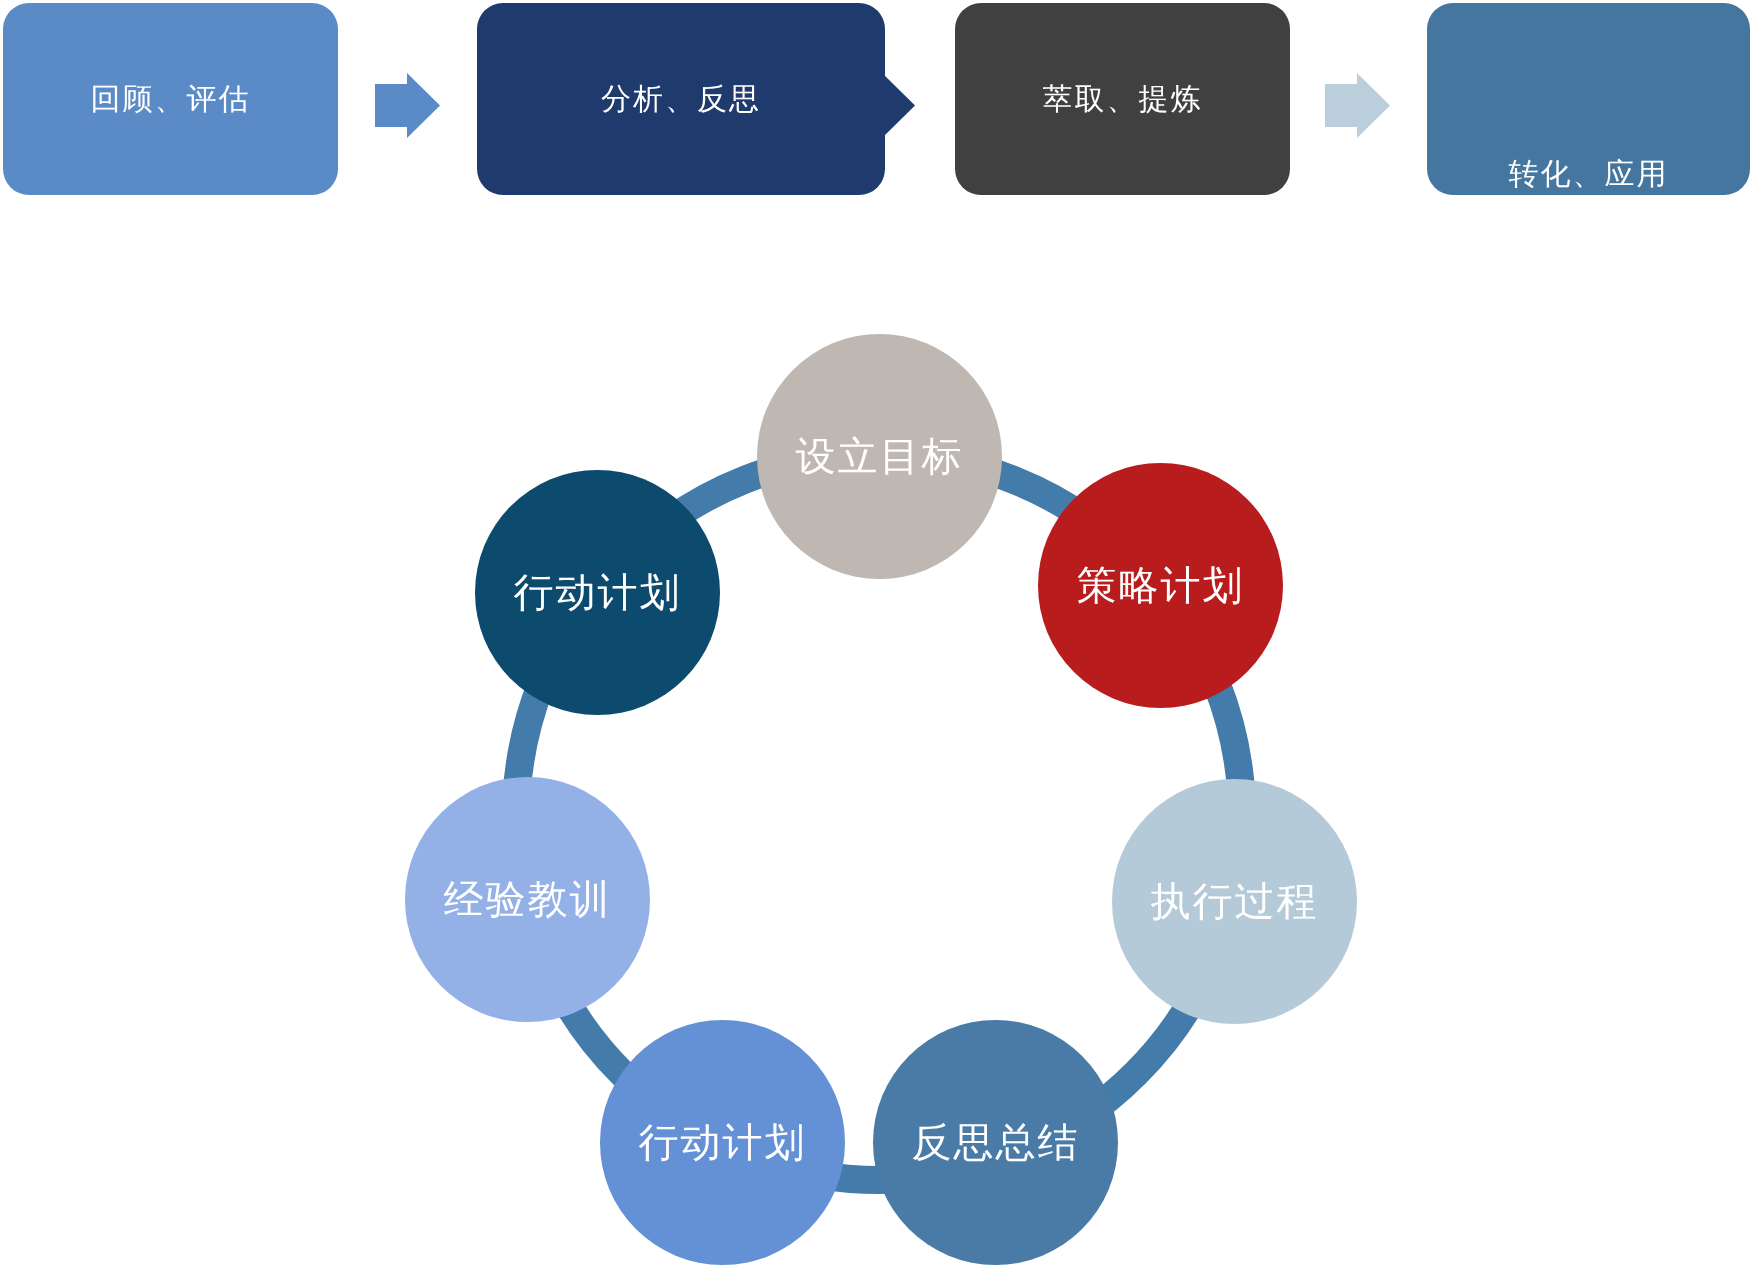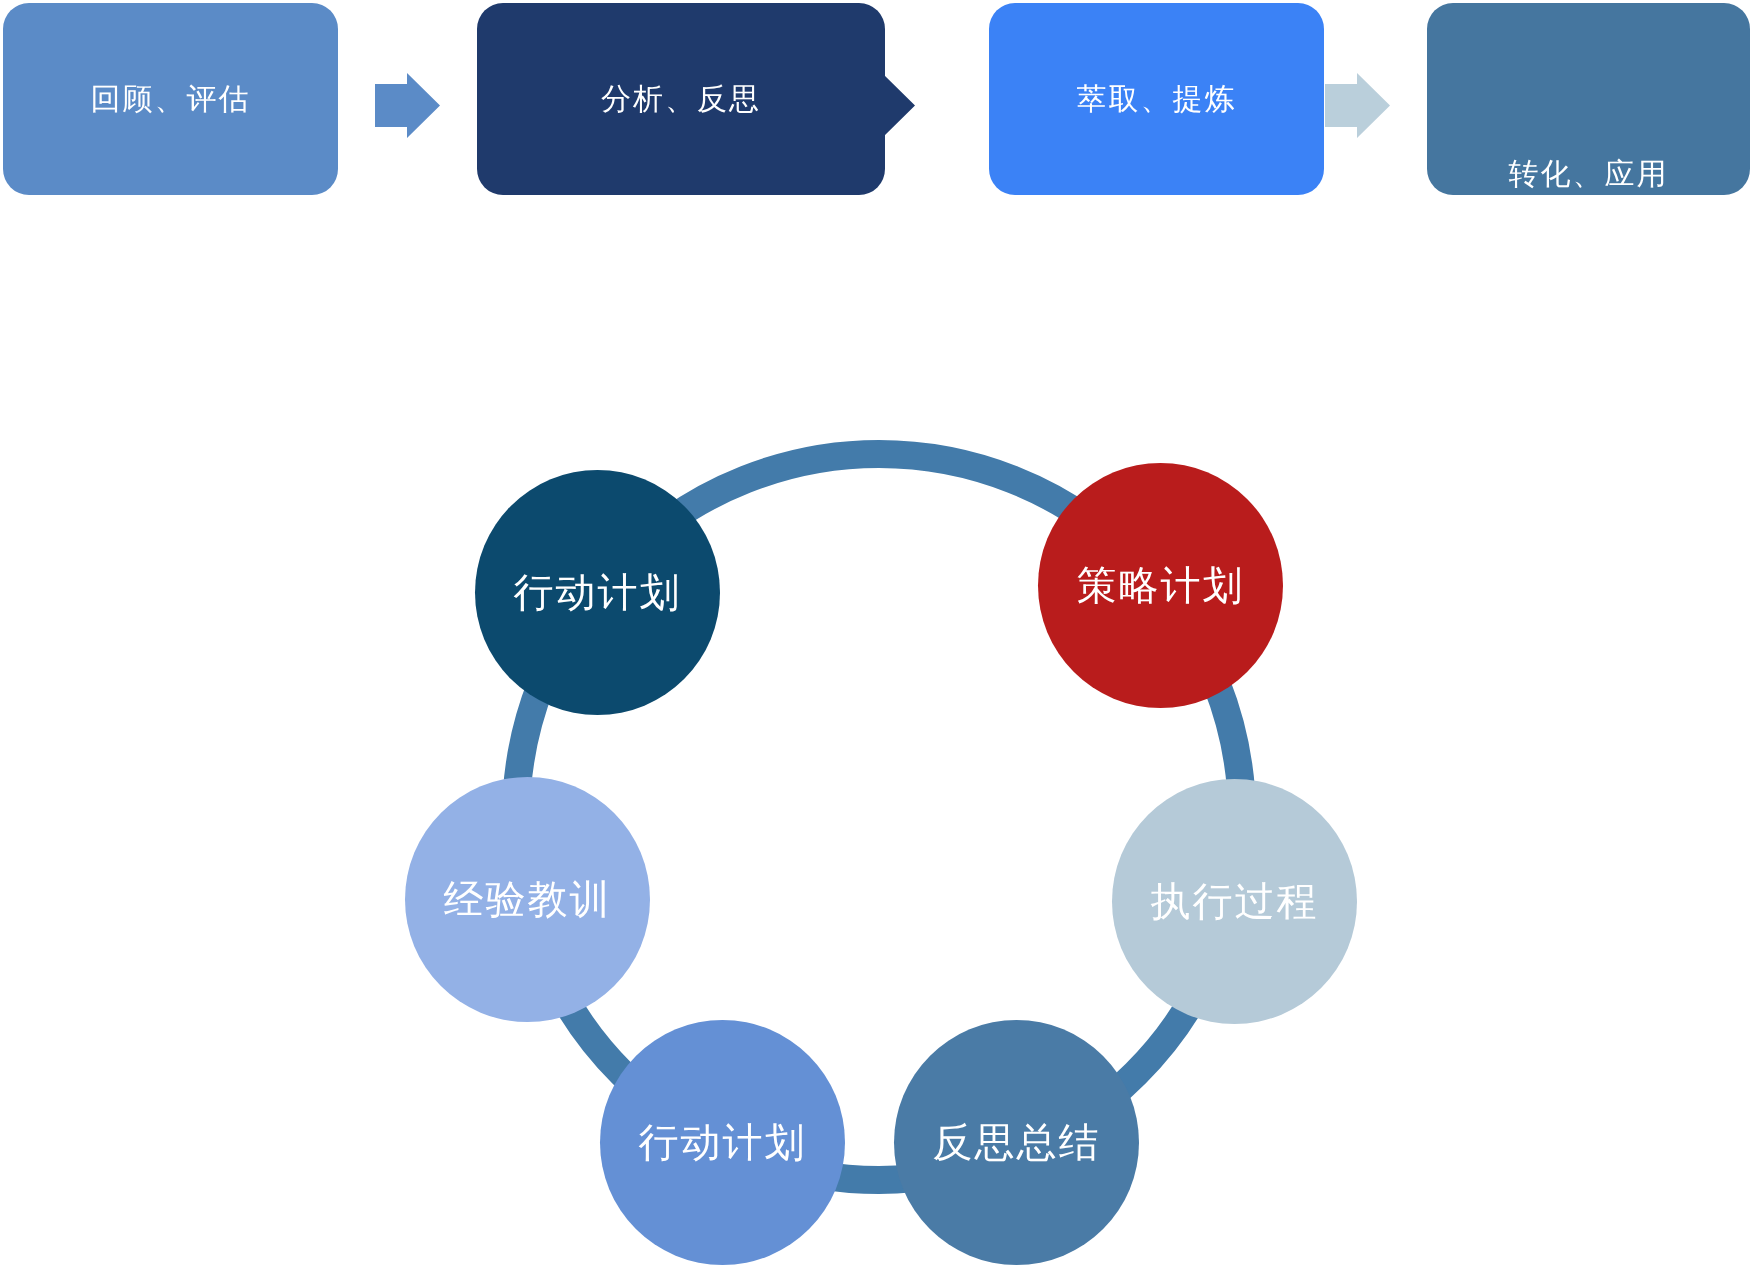--- a/index.html
+++ b/index.html
@@ -65,21 +65,21 @@
     font-size: 40px;
     letter-spacing: 2px;
     display: flex;
     align-items: center;
     justify-content: center;
     white-space: nowrap;
   }
   .node-0 { left: 757px;  top: 334px;  }
   .node-1 { left: 1038px; top: 463px;  }
   .node-2 { left: 1112px; top: 779px;  }
-  .node-3 { left: 894px;  top: 1020px; font-family: Liberation Serif, serif; }
+  .node-3 { left: 873px;  top: 1020px; font-family: Liberation Serif, serif; }
   .node-4 { left: 600px;  top: 1020px; }
   .node-5 { left: 405px;  top: 777px;  }
   .node-6 { left: 475px;  top: 470px;  }
 </style>
 </head>
 <body>
 
 <div class="canvas">
 
   <div class="flow-step step-0" style="background: rgb(91, 139, 199);">
@@ -87,32 +87,35 @@
   </div>
   <svg class="flow-arrow arrow-0" viewBox="0 0 65 65">
     <polygon points="0,11 32,11 32,0 65,32.5 32,65 32,54 0,54" fill="#5B8BC7"></polygon>
   </svg>
   <div class="flow-step step-1" style="background: rgb(31, 58, 108);">
     <span>分析、反思</span>
   </div>
   <svg class="flow-arrow arrow-1" viewBox="0 0 65 65">
     <polygon points="0,11 32,11 32,0 65,32.5 32,65 32,54 0,54" fill="#1F3A6C"></polygon>
   </svg>
-  <div class="flow-step step-2" style="background: #3b82f6; margin-left: 34px;">
+  <div class="flow-step step-2" style="background: #404040;">
     <span>萃取、提炼</span>
   </div>
   <svg class="flow-arrow arrow-2" viewBox="0 0 65 65">
     <polygon points="0,11 32,11 32,0 65,32.5 32,65 32,54 0,54" fill="#BACFDB"></polygon>
   </svg>
   <div class="flow-step step-3" style="background: rgb(69, 118, 159);">
     <span>转化、应用</span>
   </div>
 
   <div class="ring" style="border-color: rgb(67, 123, 170);"></div>
 
+  <div class="node node-0" style="background: rgb(191, 183, 178);">
+    <span>设立目标</span>
+  </div>
   <div class="node node-1" style="background: #b91c1c; text-align: right;">
     <span>策略计划</span>
   </div>
   <div class="node node-2" style="background: rgb(181, 202, 216);">
     <span>执行过程</span>
   </div>
   <div class="node node-3" style="background: rgb(74, 123, 166);">
     <span>反思总结</span>
   </div>
   <div class="node node-4" style="background: rgb(100, 144, 213);">

